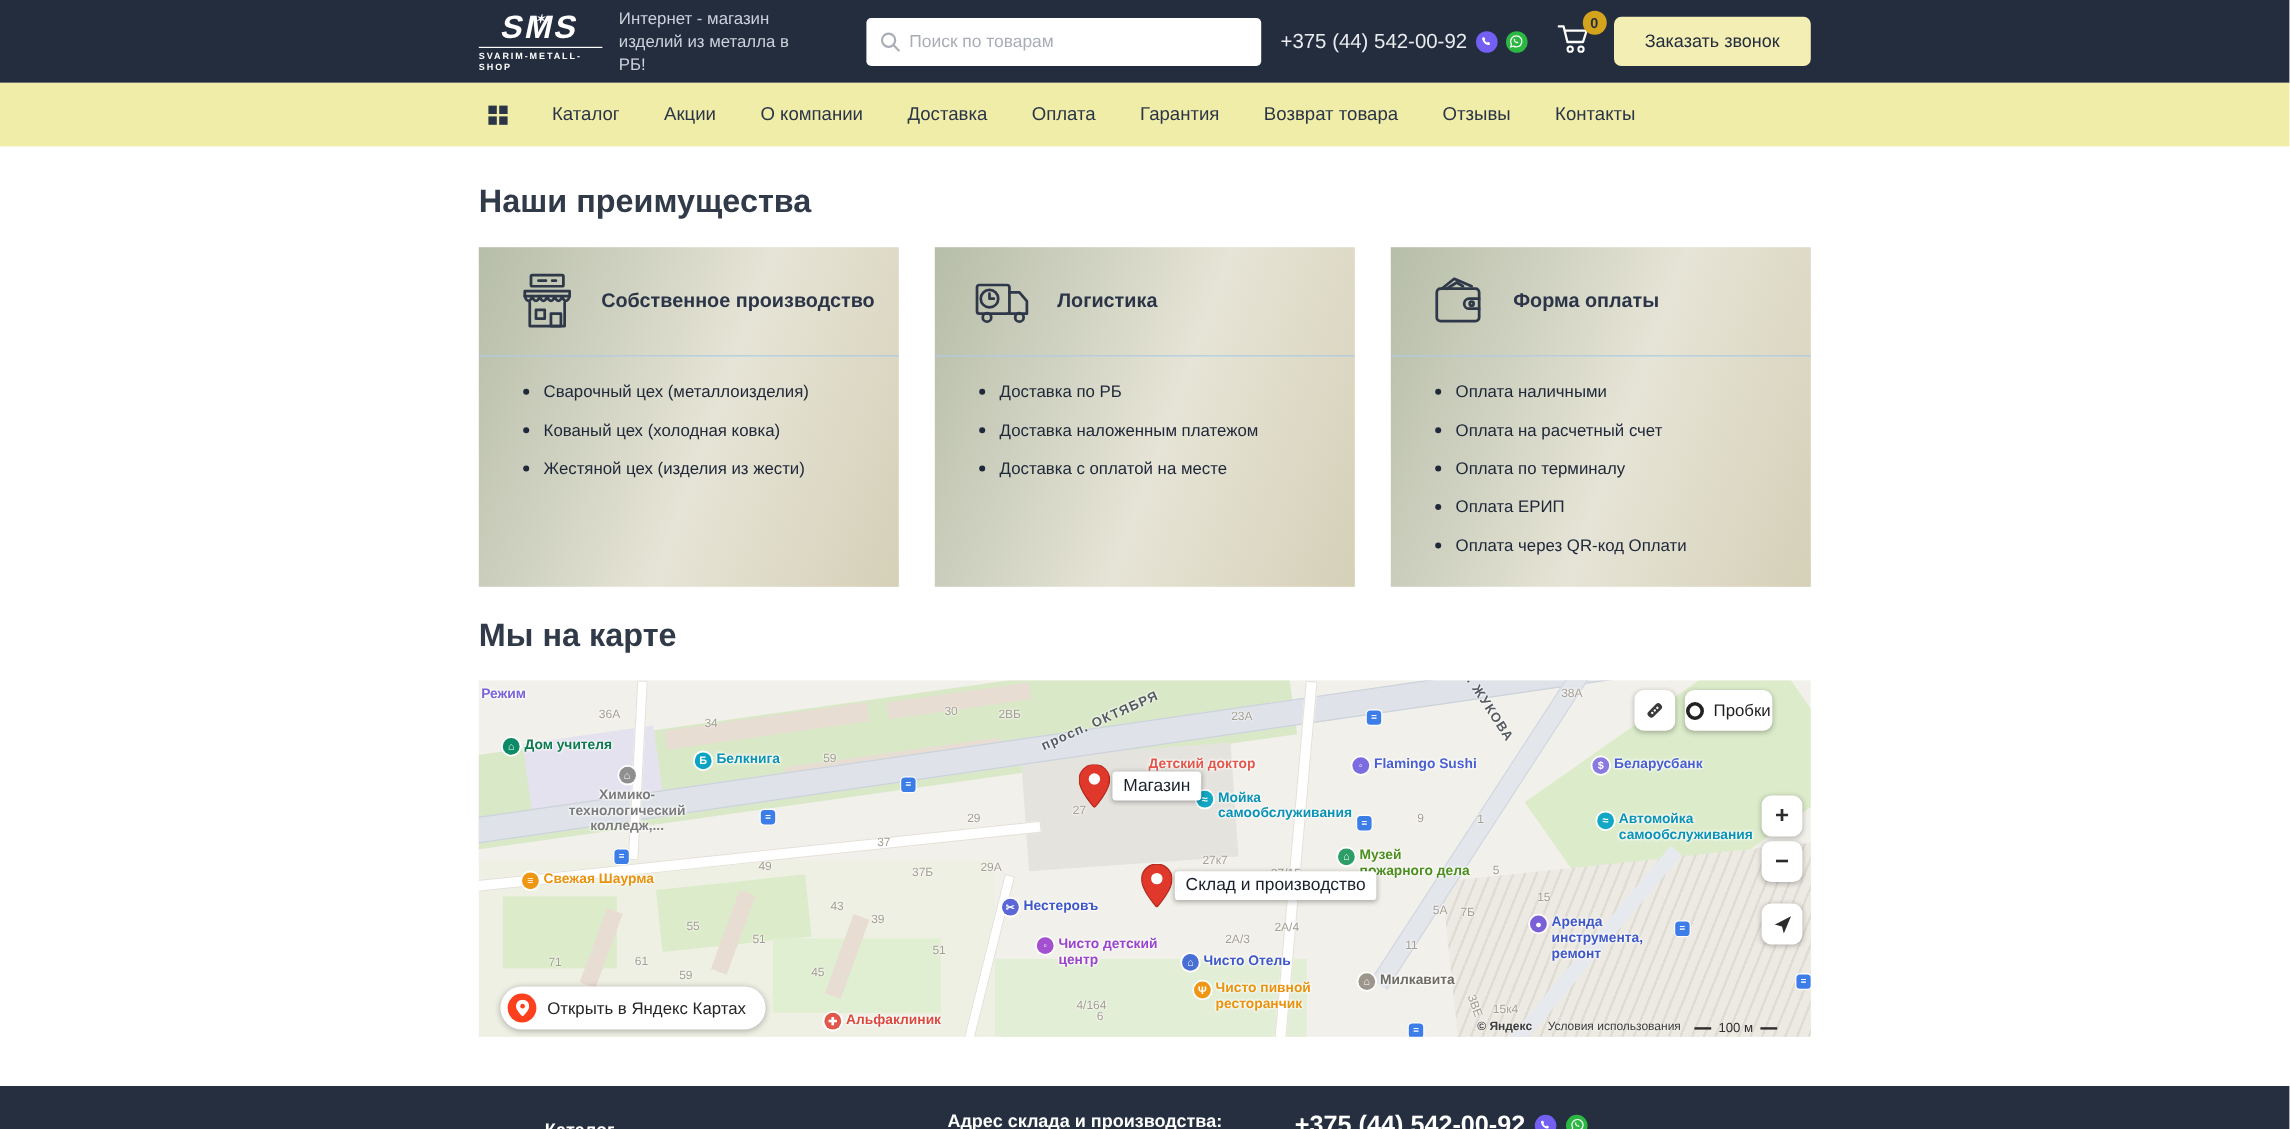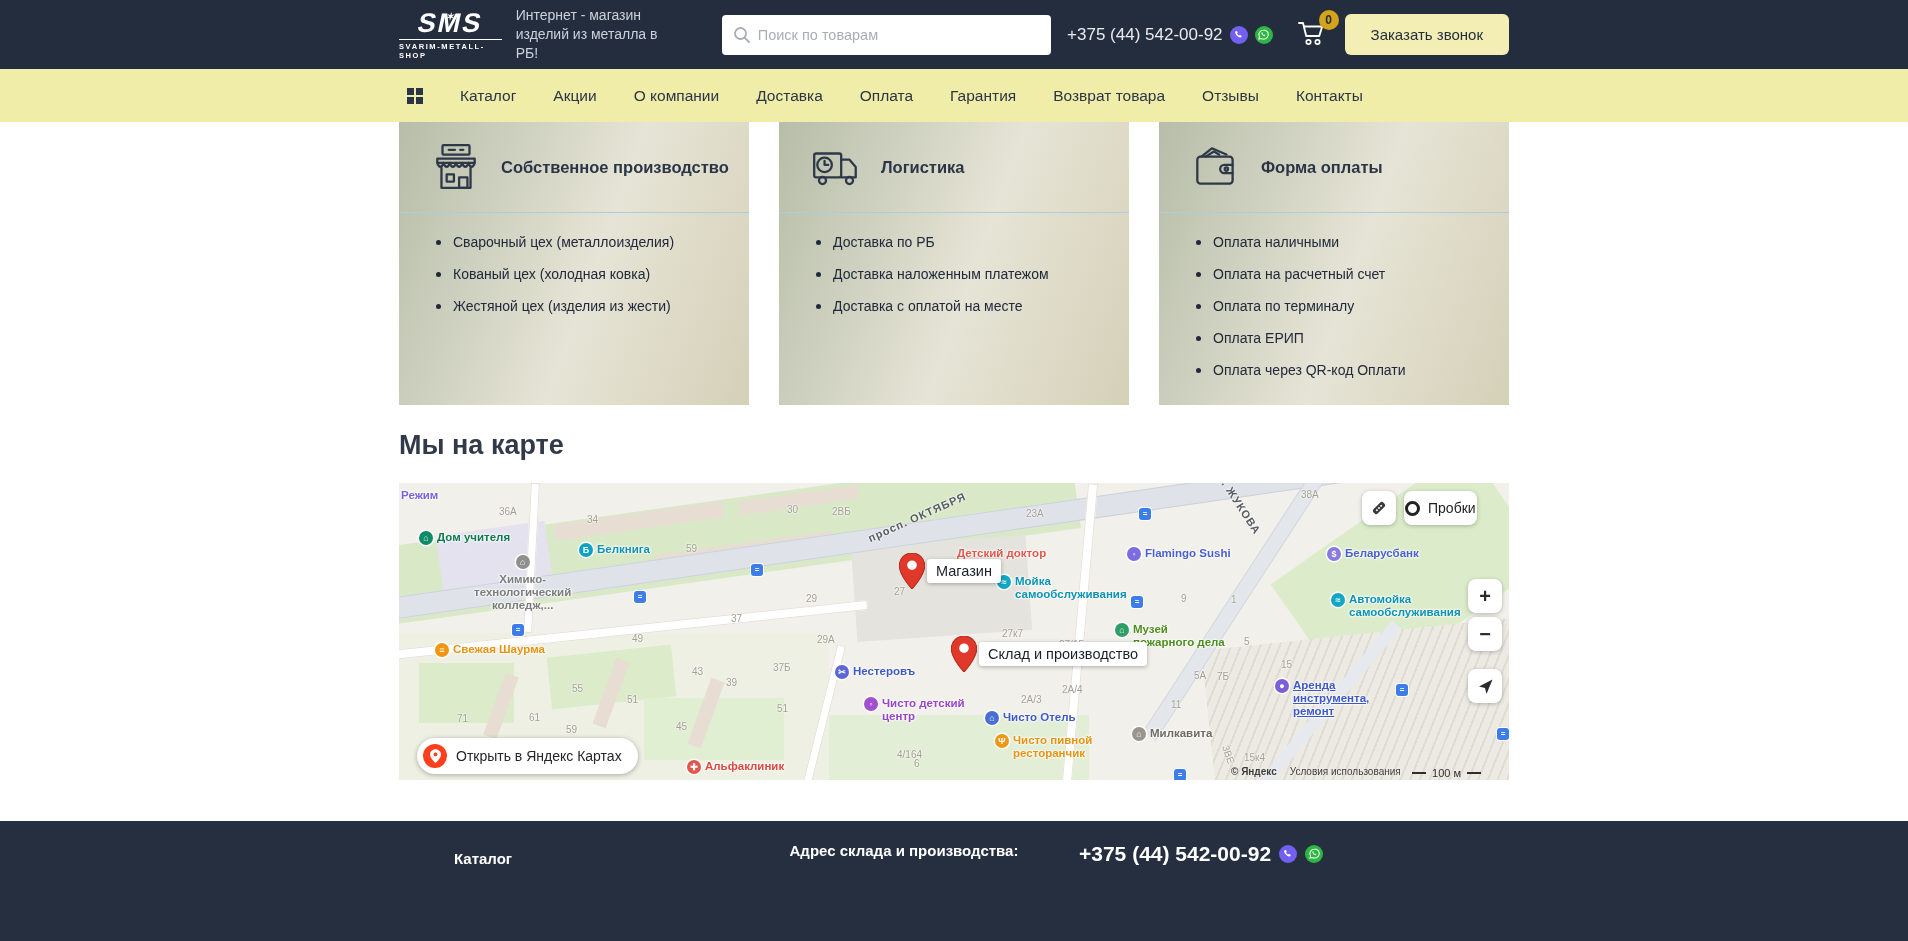--- a/index.html
+++ b/index.html
@@ -168,20 +168,21 @@
     <a class="nav-item">Доставка</a>
     <a class="nav-item">Оплата</a>
     <a class="nav-item">Гарантия</a>
     <a class="nav-item">Возврат товара</a>
     <a class="nav-item">Отзывы</a>
     <a class="nav-item">Контакты</a>
   </div>
 </nav>
 
 <main class="container">
+  <h2 class="section-title">Наши преимущества</h2>
 
   <div class="cards">
     <div class="card">
       <div class="card-head">
         <span class="card-icon">
           <svg width="54" height="54" viewBox="0 0 52 52" fill="none" stroke="#2e3849" stroke-width="2.2" stroke-linecap="round" stroke-linejoin="round">
               <rect x="13" y="5" width="26" height="9" rx="1"></rect>
               <line x1="19" y1="9.5" x2="25" y2="9.5"></line>
               <line x1="30" y1="9.5" x2="33" y2="9.5"></line>
               <path d="M8 18h36v4H8z"></path>
@@ -290,21 +291,21 @@
 самообслуживания</span></div>
         <div class="poi" style="left: 716px; top: 140px;"><span class="poi-ic" style="background: rgb(45, 158, 104);">⌂</span><span class="poi-tx" style="color: rgb(76, 143, 30);">Музей
 пожарного дела</span></div>
         <div class="poi" style="left: 436px; top: 182px;"><span class="poi-ic" style="background: rgb(91, 103, 214);">✂</span><span class="poi-tx" style="color: rgb(63, 88, 201);">Нестеровъ</span></div>
         <div class="poi" style="left: 465px; top: 214px;"><span class="poi-ic" style="background: rgb(162, 79, 208);">◦</span><span class="poi-tx" style="color: rgb(154, 67, 204);">Чисто детский
 центр</span></div>
         <div class="poi" style="left: 586px; top: 228px;"><span class="poi-ic" style="background: rgb(74, 111, 212);">⌂</span><span class="poi-tx" style="color: rgb(63, 88, 201);">Чисто Отель</span></div>
         <div class="poi" style="left: 596px; top: 251px;"><span class="poi-ic" style="background: rgb(239, 150, 19);">Ψ</span><span class="poi-tx" style="color: rgb(232, 146, 14);">Чисто пивной
 ресторанчик</span></div>
         <div class="poi" style="left: 733px; top: 244px;"><span class="poi-ic" style="background: rgb(155, 149, 140);">⌂</span><span class="poi-tx" style="color: rgb(110, 106, 100);">Милкавита</span></div>
-        <div class="poi" style="left: 876px; top: 196px;"><span class="poi-ic" style="background: rgb(123, 95, 214);">●</span><span class="poi-tx" style="color: rgb(63, 88, 201); text-decoration: underline;">Аренда
+        <div class="poi" style="left: 876px; top: 196px;"><span class="poi-ic" style="background: rgb(123, 95, 214);">●</span><span class="poi-tx" style="color: rgb(63, 88, 201);">Аренда
 инструмента,
 ремонт</span></div>
         <div class="poi" style="left: 288px; top: 277px;"><span class="poi-ic" style="background: rgb(226, 87, 76);">✚</span><span class="poi-tx" style="color: rgb(219, 74, 63);">Альфаклиник</span></div>
         <div class="hn" style="left: 100px; top: 23px;">36А</div>
         <div class="hn" style="left: 188px; top: 31px;">34</div>
         <div class="hn" style="left: 287px; top: 60px;">59</div>
         <div class="hn" style="left: 388px; top: 21px;">30</div>
         <div class="hn" style="left: 433px; top: 23px; text-align: right;">2ВБ</div>
         <div class="hn" style="left: 407px; top: 110px;">29</div>
         <div class="hn" style="left: 418px; top: 151px;">29А</div>
@@ -326,21 +327,21 @@
         <div class="hn" style="left: 233px; top: 150px;">49</div>
         <div class="hn" style="left: 173px; top: 200px;">55</div>
         <div class="hn" style="left: 228px; top: 211px;">51</div>
         <div class="hn" style="left: 167px; top: 241px;">59</div>
         <div class="hn" style="left: 130px; top: 229px;">61</div>
         <div class="hn" style="left: 58px; top: 230px;">71</div>
         <div class="hn" style="left: 277px; top: 238px;">45</div>
         <div class="hn" style="left: 293px; top: 183px;">43</div>
         <div class="hn" style="left: 327px; top: 194px;">39</div>
         <div class="hn" style="left: 332px; top: 130px;">37</div>
-        <div class="hn" style="left: 374px; top: 155px; margin-top: 24px;">37Б</div>
+        <div class="hn" style="left: 361px; top: 155px;">37Б</div>
         <div class="hn" style="left: 378px; top: 220px;">51</div>
         <div class="hn" style="left: 515px; top: 275px;">6</div>
         <div class="hn" style="left: 498px; top: 266px;">4/164</div>
         <div class="hn" style="left: 820px; top: 266px; transform: rotate(70deg);">3ВЕ</div>
         <div class="bus" style="left: 352px; top: 81px;"></div>
         <div class="bus" style="left: 235px; top: 108px;"></div>
         <div class="bus" style="left: 113px; top: 141px;"></div>
         <div class="bus" style="left: 740px; top: 25px;"></div>
         <div class="bus" style="left: 732px; top: 113px;"></div>
         <div class="bus" style="left: 775px; top: 286px;"></div>

